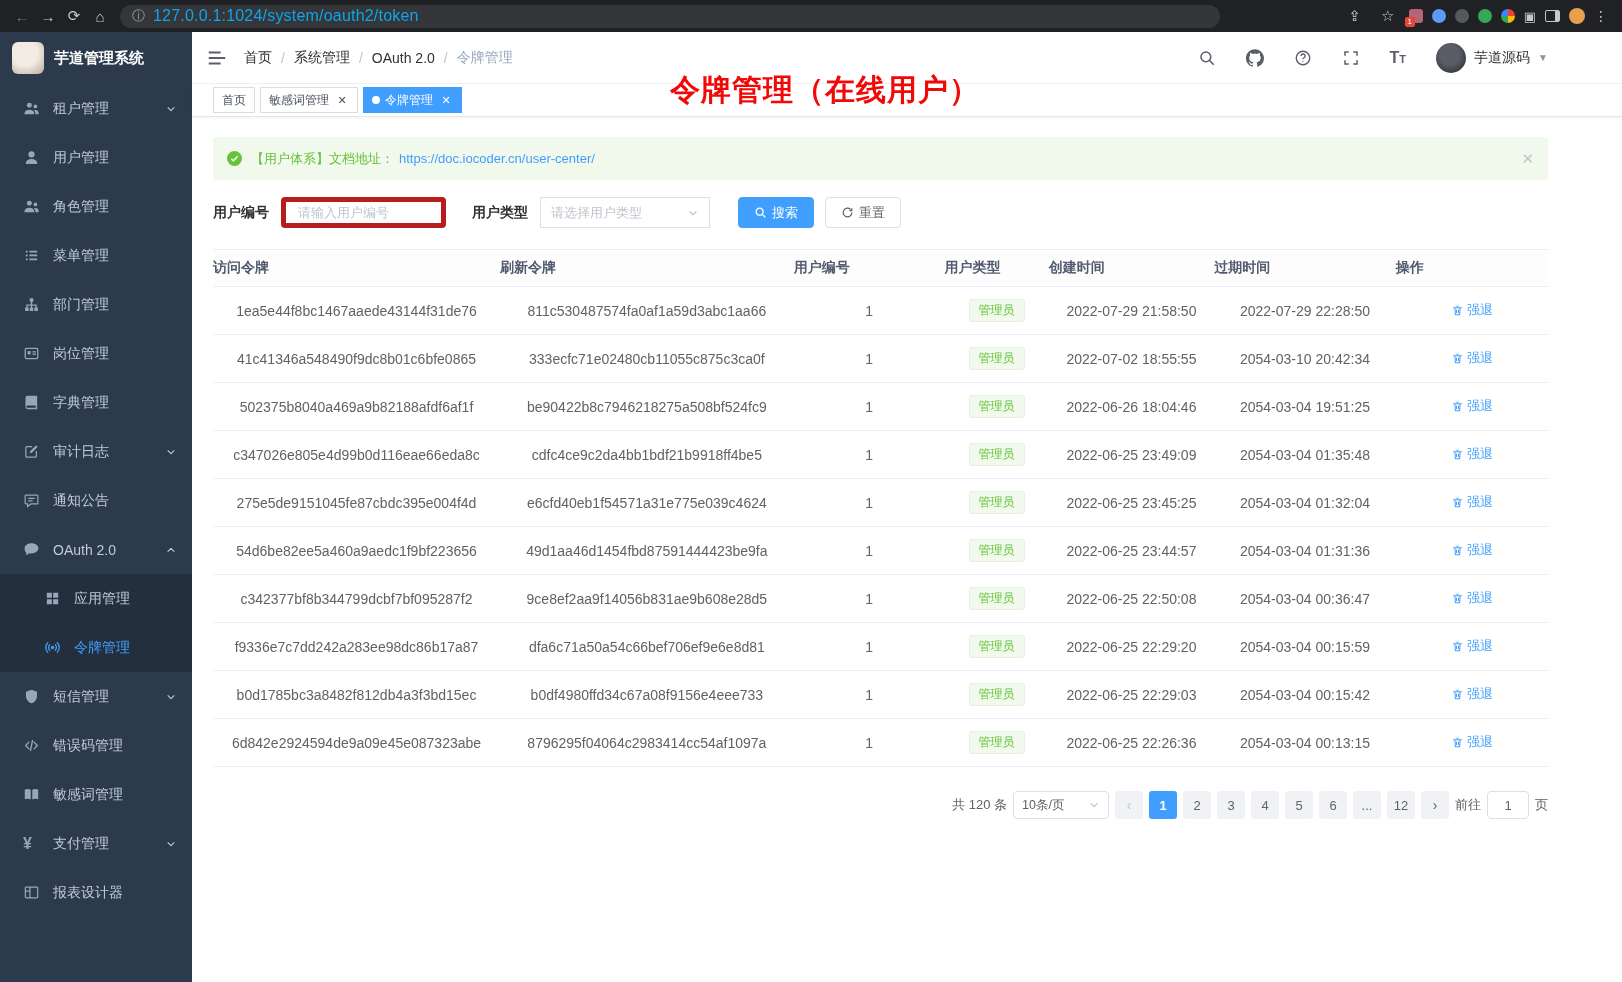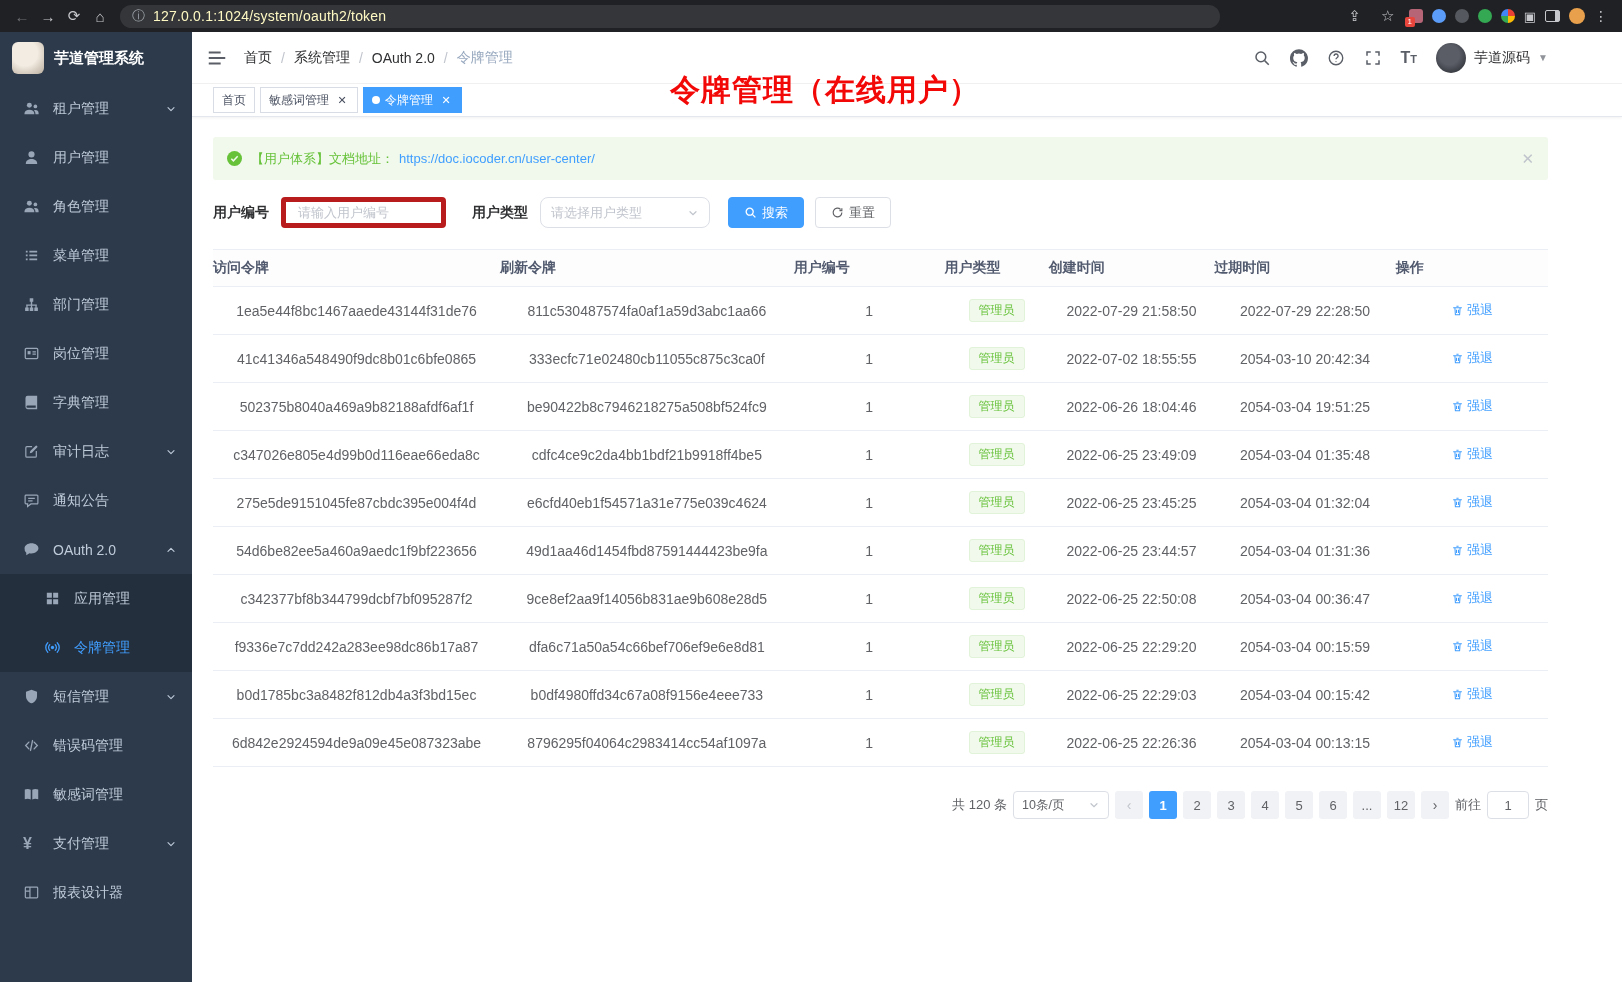--- a/index.html
+++ b/index.html
@@ -8,21 +8,21 @@
 
   
   .browser-bar { height:32px; background:#202124; display:flex; align-items:center;
     padding:0 10px; gap:2px; color:#c6c8cb; }
   .bicon { width:24px; height:24px; display:flex; align-items:center; justify-content:center;
     border-radius:50%; font-size:15px; cursor:pointer; }
   .bicon.dim { color:#6e7175; }
   .url-bar { flex:0 0 1100px; height:23px; background:#35363a; border-radius:12px;
     display:flex; align-items:center; padding:0 12px; gap:8px; margin-left:6px; }
   .url-info { color:#9aa0a6; font-size:13px; }
-  .url-text { color:#fef9c3; font-size:14px; letter-spacing:.2px; }
+  .url-text { color:#0ea5e9; font-size:16px; letter-spacing:.2px; }
   .browser-right { display:flex; align-items:center; gap:9px; margin-left:auto; padding-right:4px; }
   .ext-dot { width:14px; height:14px; border-radius:50%; display:inline-block; position:relative; }
   .ext-grid { width:14px; height:14px; border-radius:3px; background:#b56576; position:relative; }
   .ext-badge { position:absolute; left:-4px; bottom:-4px; background:#e8453c; color:#fff;
     font-size:8px; line-height:10px; min-width:10px; text-align:center; border-radius:2px; padding:0 1px; }
   .dot-blue { background:#5b9cf8; } .dot-dark { background:#55585e; }
   .dot-green { background:#34a853; }
   .dot-multi { background:conic-gradient(#ea4335 0 25%,#fbbc05 0 50%,#34a853 0 75%,#4285f4 0); }
   .puzzle { color:#c6c8cb; font-size:13px; }
   .panel-ic { width:15px; height:12px; border:1.5px solid #c6c8cb; border-radius:2px; position:relative; }
@@ -56,21 +56,21 @@
   .main { flex:1; min-width:0; position:relative; background:#fff; }
 
   .navbar { height:52px; display:flex; align-items:center; padding:0 74px 0 14px;
     border-bottom:1px solid #f2f2f2; }
   .hamburger { width:22px; height:22px; display:inline-flex; color:#5a5e66; cursor:pointer; }
   .hamburger svg { width:22px; height:22px; }
   .breadcrumb { margin-left:16px; display:flex; align-items:center; gap:9px; font-size:14px; color:#303133; }
   .breadcrumb .sep { color:#c0c4cc; }
   .crumb { cursor:pointer; }
   .crumb-last { color:#97a8be; cursor:default; }
-  .navbar-right { margin-left:auto; display:flex; align-items:center; gap:19px; color:#5a5e66; }
+  .navbar-right { margin-left:auto; display:flex; align-items:center; gap:30px; color:#5a5e66; }
   .nav-ic { width:18px; height:18px; display:inline-flex; cursor:pointer; }
   .nav-ic svg { width:18px; height:18px; }
   .font-ic { font-weight:bold; font-size:16px; cursor:pointer; }
   .font-ic small { font-size:11px; }
   .user-box { display:flex; align-items:center; gap:8px; cursor:pointer; }
   .avatar { width:30px; height:30px; border-radius:50%;
     background:radial-gradient(circle at 45% 40%, #5a5d66 0 40%, #393b42 75%, #26272c); }
   .username { font-size:14px; color:#303133; }
   .caret { font-size:10px; color:#909399; }
 
@@ -94,23 +94,23 @@
   .check-ic { width:15px; height:15px; display:inline-flex; margin-right:9px; }
   .check-ic svg { width:15px; height:15px; }
   .alert-link { color:#409eff; margin-left:5px; text-decoration:none; cursor:pointer; }
   .alert-close { margin-left:auto; color:#c0c4cc; font-size:15px; cursor:pointer; }
 
   .filters { margin-top:17px; display:flex; align-items:center; font-size:14px; }
   .f-label { font-weight:bold; color:#303133; margin-right:12px; }
   .f-input { width:165px; height:31px; border:5px solid #b91c1c; border-radius:4px; padding:0 12px;
     font-size:13px; color:#606266; margin-right:26px; font-family:inherit; outline:none; }
   .f-input::placeholder { color:#c0c4cc; }
-  .f-select { width:170px; height:31px; border:1px solid #dcdfe6; border-radius:8px; padding:0 10px;
+  .f-select { width:170px; height:31px; border:1px solid #dcdfe6; border-radius:0; padding:0 10px;
     display:flex; align-items:center; justify-content:space-between; color:#c0c4cc; font-size:13px;
-    margin-right:18px; cursor:pointer; background:#fff; }
+    margin-right:28px; cursor:pointer; background:#fff; }
   .sel-caret { width:12px; height:12px; display:inline-flex; color:#c0c4cc; }
   .sel-caret svg { width:12px; height:12px; }
   .btn { height:31px; border-radius:4px; display:inline-flex; align-items:center; gap:5px; padding:0 15px;
     font-size:13px; cursor:pointer; border:1px solid transparent; font-family:inherit; background:#fff; }
   .btn svg { width:13px; height:13px; }
   .btn-primary { background:#409eff; border-color:#409eff; color:#fff; margin-right:11px; }
   .btn-plain { border-color:#dcdfe6; color:#606266; }
 
   .data-table { width:100%; margin-top:21px; border-collapse:collapse; table-layout:fixed; }
   .data-table th { height:37px; font-size:14px; font-weight:bold; color:#515a6e; text-align:left;

